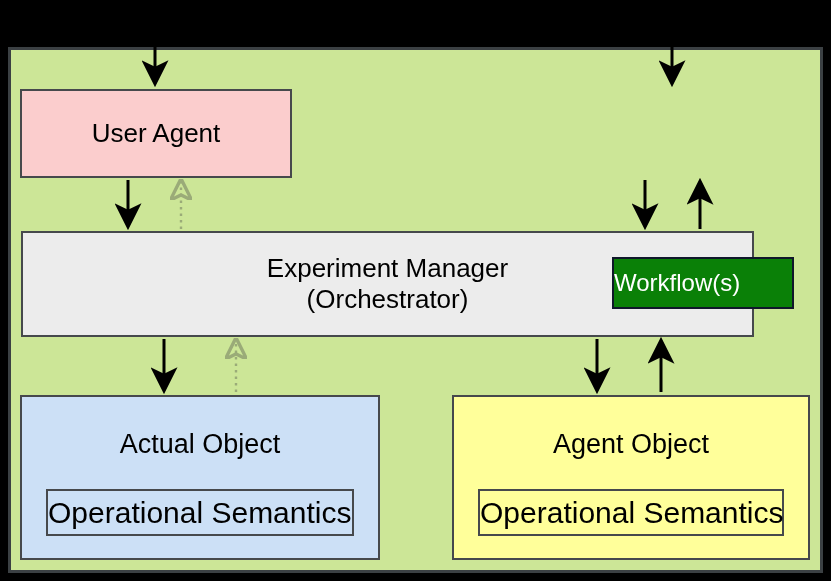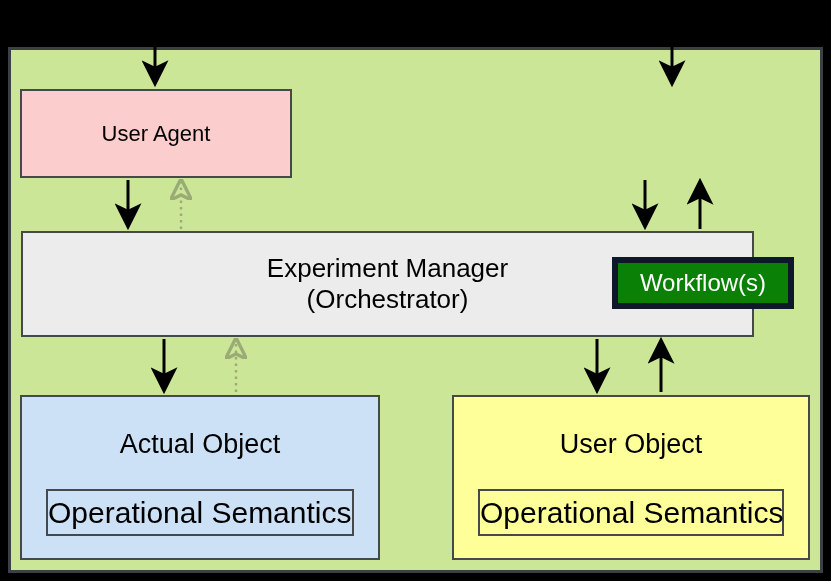--- a/index.html
+++ b/index.html
@@ -45,21 +45,21 @@
     position: absolute;
     box-sizing: border-box;
     border: 2px solid #46494c;
     display: flex;
     flex-direction: column;
     align-items: center;
     color: #000000;
   }
 
   .node-title {
-    font-size: 22px;
+    font-size: 26px;
     text-align: center;
     line-height: 1.18;
     white-space: pre-line;
   }
 
   
   .agent-box {
     background: #fbcdcd;
     justify-content: center;
   }
@@ -80,25 +80,25 @@
   }
 
   
   .workflow-chip {
     position: absolute;
     left: 589px;
     top: 24px;
     width: 182px;
     height: 52px;
     background: #0a8007;
-    border: 6px solid #0f172a;
+    border: 2px solid #0f172a;
     box-sizing: border-box;
     display: flex;
     align-items: center;
-    justify-content: center;
+    justify-content: flex-start;
     color: #ffffff;
     font-size: 24px;
     white-space: nowrap;
   }
 
   
   .object-box {
     padding-top: 32px;
   }
   #actual-object {
@@ -159,21 +159,21 @@
   </div>
 
   <div class="node object-box" id="actual-object">
     <div class="node-title">Actual Object</div>
     <div class="semantics-box">
       <span>Operational Semantics</span>
     </div>
   </div>
 
   <div class="node object-box" id="twin-object">
-    <div class="node-title">User Object</div>
+    <div class="node-title">Agent Object</div>
     <div class="semantics-box">
       <span>Operational Semantics</span>
     </div>
   </div>
 
   <svg class="arrow-layer" width="831" height="581" viewBox="0 0 831 581">
     <defs>
       <marker id="head-solid" markerWidth="9" markerHeight="9" refX="7.6" refY="4.5" orient="auto" markerUnits="strokeWidth">
         <path d="M0,0 L9,4.5 L0,9 L2.2,4.5 z" fill="#000000"></path>
       </marker>

